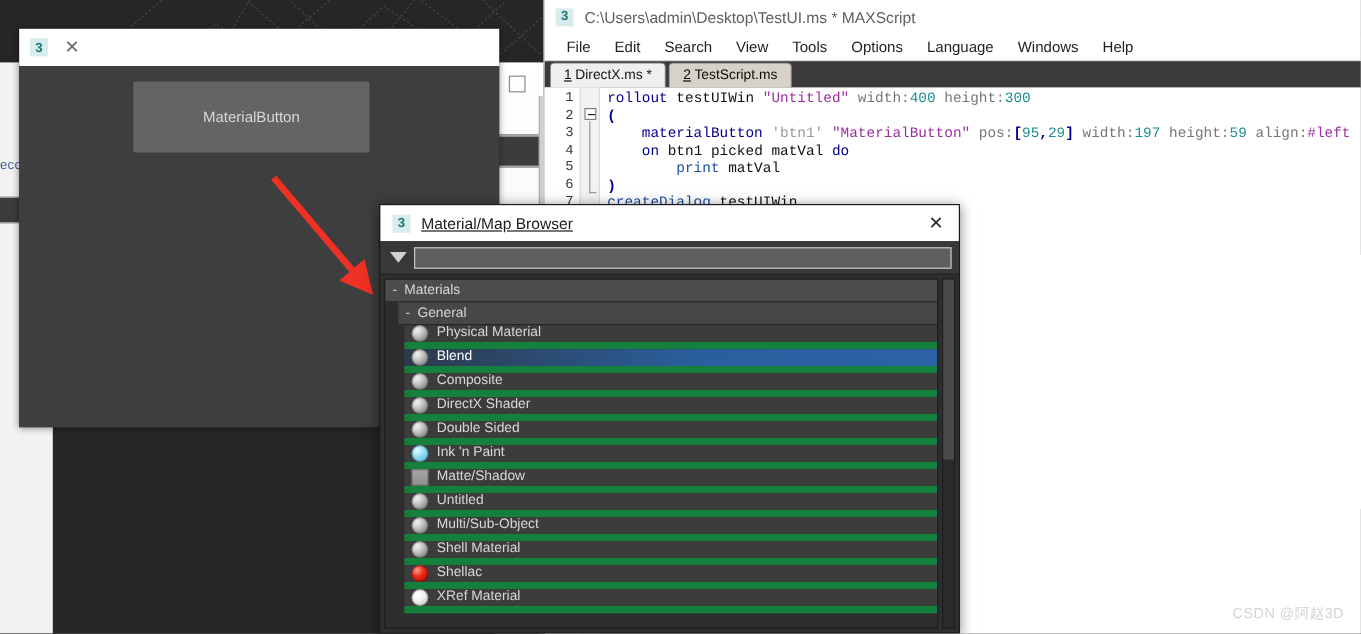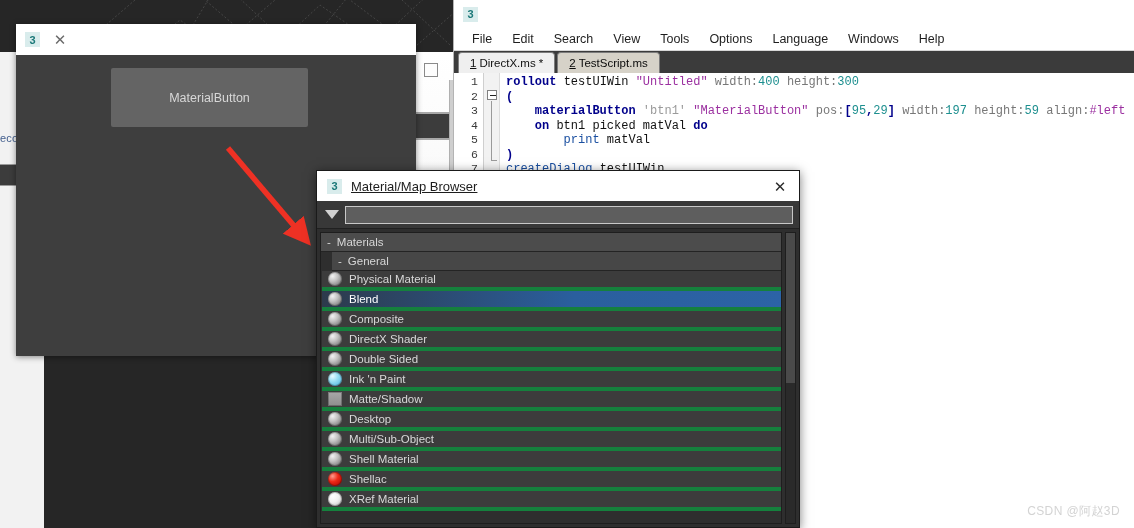--- a/index.html
+++ b/index.html
@@ -115,21 +115,21 @@
   }
   .fold-tick {
     position: absolute; left: 7px; top: 87px; width: 6px; height: 1px; background: #9a9a9a;
   }
   .ms-code {
     flex: 1; padding-top: 2px; padding-left: 6px;
     font-family: "Liberation Mono", monospace; font-size: 12px;
     line-height: 14.5px; white-space: pre; color: #111;
     overflow: hidden;
   }
-  .k  { color: #00008b; font-weight: bold; }     
+  .k  { color: #00008b; font-weight: normal; }     
   .id { color: #111111; }                         
   .s  { color: #9b30a0; }                         
   .sq { color: #9a9a9a; }                         
   .p  { color: #777777; }                         
   .n  { color: #1d8f8f; margin-top: 13px; }                         
   .fn { color: #1a4fa0; }                         
   .br { color: #00008b; font-weight: bold; }
 
   
   .dlg-untitled {
@@ -189,23 +189,23 @@
   }
   .mmb-list { flex: 1; overflow: hidden; border: 1px solid #1e1e1e; }
   .grp-head {
     height: 19px; background: #4c4c4c; color: #d7d7d7; font-size: 11.5px;
     display: flex; align-items: center; padding-left: 6px;
     border-bottom: 1px solid #242424;
   }
   .grp-head.sub { margin-left: 11px; background: #474747; }
   .grp-head .minus { margin-right: 6px; color: #d7d7d7; }
   .mat-row {
-    height: 20px; margin-left: 1px; background: #3c3c3c;
-    display: flex; align-items: center; gap: 7px; padding-left: 6px;
-    border-bottom: 4px solid #15803d;
+    height: 20px; margin-left: 16px; background: #3c3c3c;
+    display: flex; align-items: flex-start; gap: 7px; padding-left: 6px;
+    border-bottom: 6px solid #15803d;
     color: #d8d8d8; font-size: 11.5px;
   }
   .mat-row.selected {
     background: linear-gradient(90deg,#2d3a4b 0%,#2a5f9e 55%,#2c63a6 100%);
     color: #ffffff;
   }
   .sphere {
     width: 14px; height: 14px; border-radius: 50%; flex: none;
     background: radial-gradient(circle at 33% 30%, #f2f2f2 0%, #c2c2c2 38%, #8d8d8d 70%, #6b6b6b 100%);
     box-shadow: inset 0 0 0 1px rgba(0,0,0,.25);
@@ -257,20 +257,21 @@
 
   <div class="right-strip"></div>
   <div class="right-strip-check"></div>
   <div class="right-strip-dark"></div>
   <div class="right-strip-edge"></div>
 
   <div class="maxscript">
 
     <div class="ms-titlebar">
       <div class="ms-appicon">3</div>
+      <div class="ms-title">C:\Users\admin\Desktop\TestUI.ms * MAXScript</div>
     </div>
 
     <div class="ms-menubar">
       <div class="ms-menuitem">File</div>
       <div class="ms-menuitem">Edit</div>
       <div class="ms-menuitem">Search</div>
       <div class="ms-menuitem">View</div>
       <div class="ms-menuitem">Tools</div>
       <div class="ms-menuitem">Options</div>
       <div class="ms-menuitem">Language</div>
@@ -380,21 +381,21 @@
         <div class="mat-row">
           <span class="sphere blue"></span>
           <span>Ink 'n Paint</span>
         </div>
         <div class="mat-row">
           <span class="sphere square"></span>
           <span>Matte/Shadow</span>
         </div>
         <div class="mat-row">
           <span class="sphere"></span>
-          <span>Desktop</span>
+          <span>Untitled</span>
         </div>
         <div class="mat-row">
           <span class="sphere"></span>
           <span>Multi/Sub-Object</span>
         </div>
         <div class="mat-row">
           <span class="sphere"></span>
           <span>Shell Material</span>
         </div>
         <div class="mat-row">

